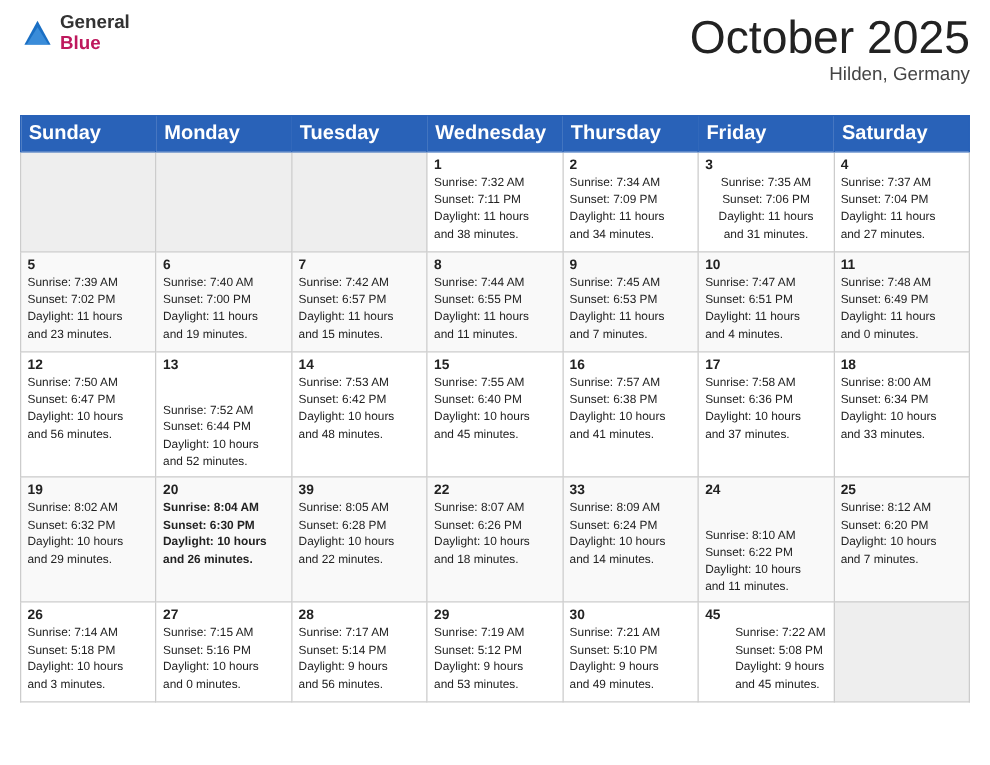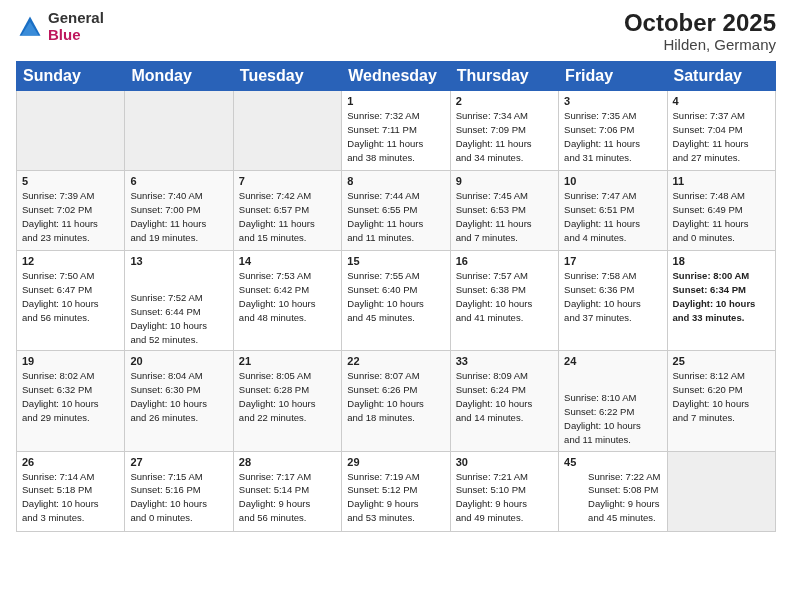--- a/index.html
+++ b/index.html
@@ -13,21 +13,21 @@
     .page {
       width: 792px;
       min-height: 612px;
       background: #fff;
       padding: 10px 16px 10px 16px;
     }
     .header {
       display: flex;
       justify-content: space-between;
       align-items: flex-start;
-      margin-bottom: 8px;
+      margin-bottom: 24px;
     }
     .logo {
       display: flex;
       align-items: center;
       gap: 4px;
     }
     .logo-text {
       display: flex;
       flex-direction: column;
       line-height: 1.1;
@@ -43,22 +43,22 @@
       color: #be185d;
     }
     .logo-icon {
       width: 28px;
       height: 28px;
     }
     .title-block {
       text-align: right;
     }
     .title-month {
-      font-size: 24px;
-      font-weight: bold;
+      font-size: 37px;
+      font-weight: normal;
       color: #222;
       line-height: 1.1;
     }
     .title-location {
       font-size: 15px;
       color: #444;
     }
     .calendar {
       width: 100%;
       border-collapse: collapse;
@@ -155,21 +155,21 @@
           </td>
           <td>
             <span class="day-num">2</span>
             <div class="day-info" style="white-space: pre-line;">Sunrise: 7:34 AM
 Sunset: 7:09 PM
 Daylight: 11 hours
 and 34 minutes.</div>
           </td>
           <td>
             <span class="day-num">3</span>
-            <div class="day-info" style="white-space: pre-line;">Sunrise: 7:35 AM
+            <div class="day-info" style="white-space: pre-line; text-align: center;">Sunrise: 7:35 AM
 Sunset: 7:06 PM
 Daylight: 11 hours
 and 31 minutes.</div>
           </td>
           <td>
             <span class="day-num">4</span>
             <div class="day-info" style="white-space: pre-line;">Sunrise: 7:37 AM
 Sunset: 7:04 PM
 Daylight: 11 hours
 and 27 minutes.</div>
@@ -264,43 +264,43 @@
           </td>
           <td>
             <span class="day-num">17</span>
             <div class="day-info" style="white-space: pre-line;">Sunrise: 7:58 AM
 Sunset: 6:36 PM
 Daylight: 10 hours
 and 37 minutes.</div>
           </td>
           <td>
             <span class="day-num">18</span>
-            <div class="day-info" style="white-space: pre-line; font-weight: bold;">Sunrise: 8:00 AM
+            <div class="day-info" style="white-space: pre-line;">Sunrise: 8:00 AM
 Sunset: 6:34 PM
 Daylight: 10 hours
 and 33 minutes.</div>
           </td>
         </tr>
         <tr>
           <td>
             <span class="day-num">19</span>
             <div class="day-info" style="white-space: pre-line;">Sunrise: 8:02 AM
 Sunset: 6:32 PM
 Daylight: 10 hours
 and 29 minutes.</div>
           </td>
           <td>
             <span class="day-num">20</span>
-            <div class="day-info" style="white-space: pre-line;">Sunrise: 8:04 AM
+            <div class="day-info" style="white-space: pre-line; font-weight: bold;">Sunrise: 8:04 AM
 Sunset: 6:30 PM
 Daylight: 10 hours
 and 26 minutes.</div>
           </td>
           <td>
-            <span class="day-num">21</span>
+            <span class="day-num">39</span>
             <div class="day-info" style="white-space: pre-line;">Sunrise: 8:05 AM
 Sunset: 6:28 PM
 Daylight: 10 hours
 and 22 minutes.</div>
           </td>
           <td>
             <span class="day-num">22</span>
             <div class="day-info" style="white-space: pre-line;">Sunrise: 8:07 AM
 Sunset: 6:26 PM
 Daylight: 10 hours

